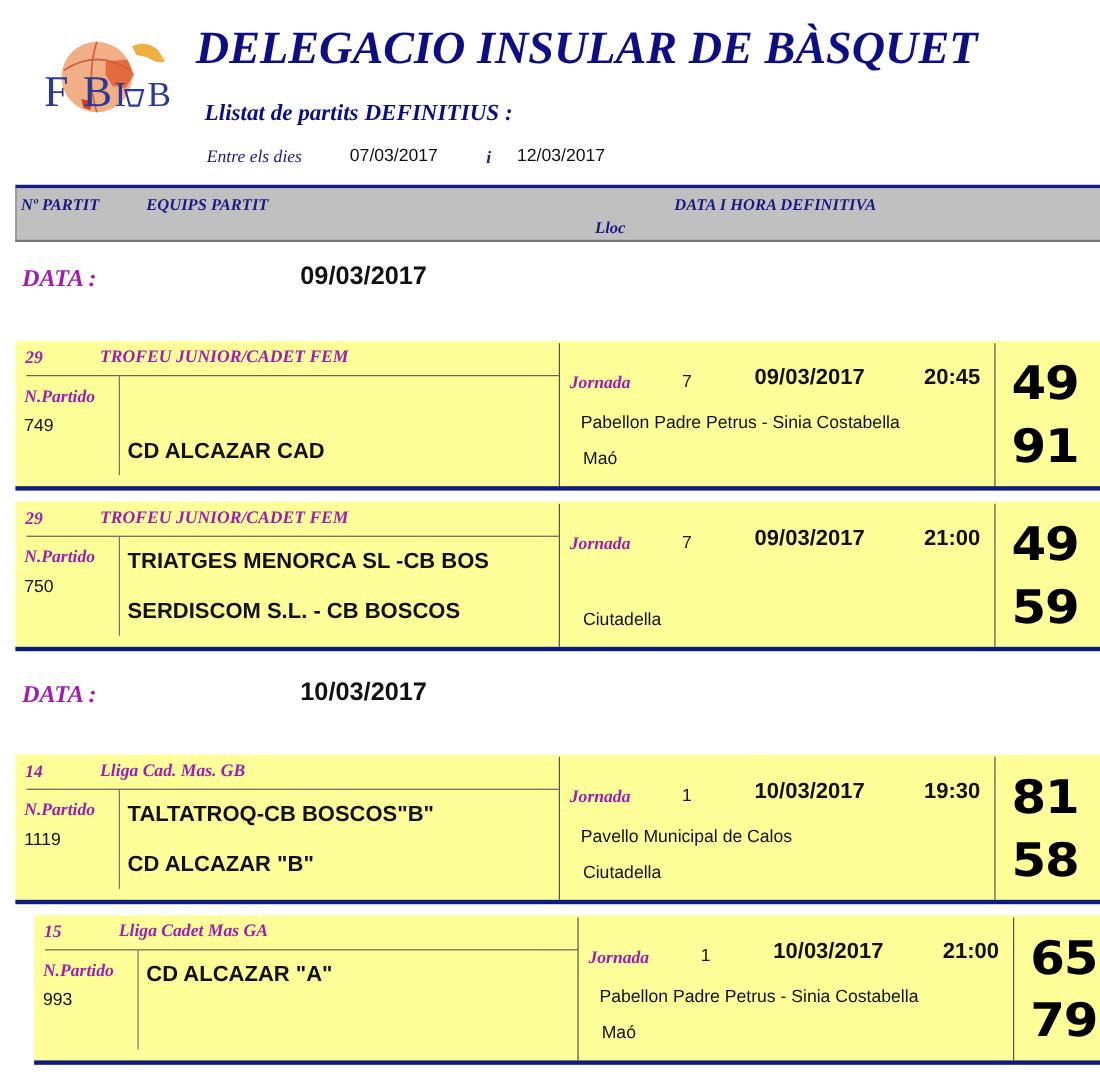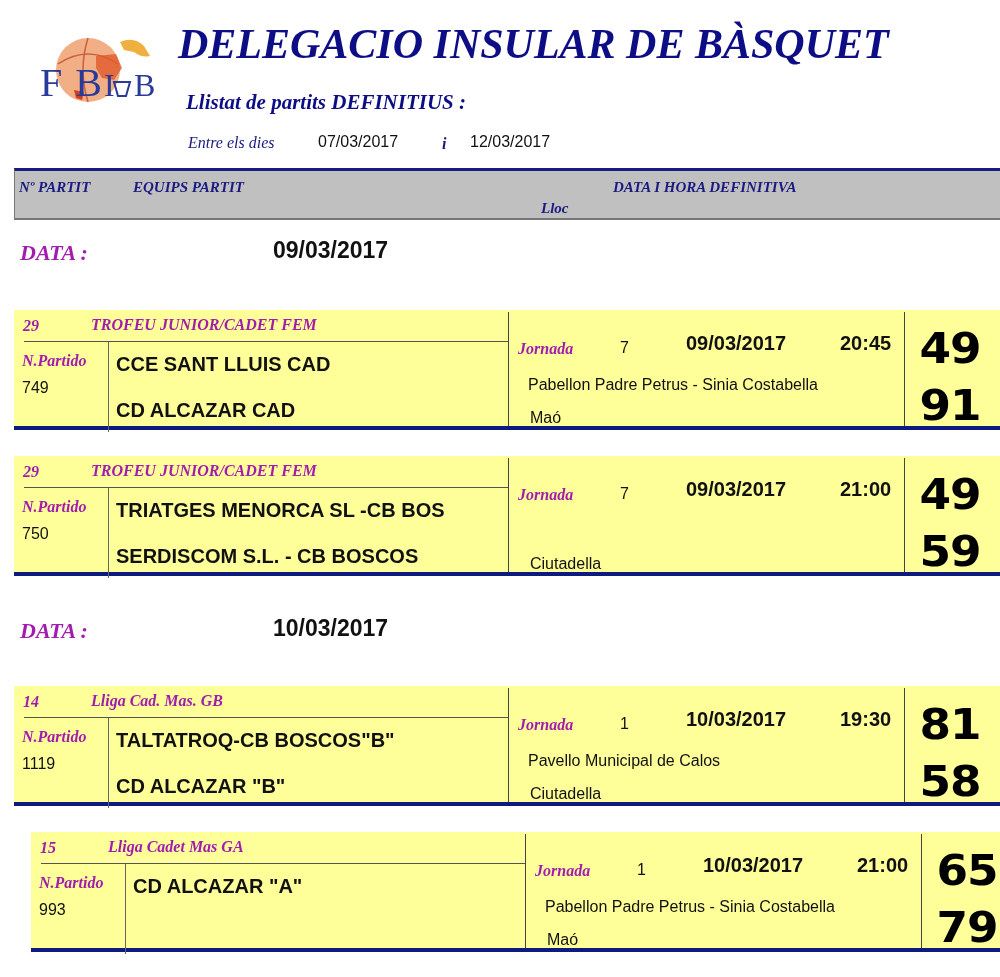--- a/index.html
+++ b/index.html
@@ -17,21 +17,21 @@
 
     
     .colbar { position: absolute; left: 14px; top: 168px; width: 1000px; height: 52px; background: #c0c0c0; border-top: 3px solid #1a1a80; border-left: 1px solid #777; border-bottom: 2px solid #777; box-sizing: border-box; }
     .colbar span { position: absolute; font-family: "Liberation Serif", serif; font-style: italic; font-weight: bold; color: #1a1a80; font-size: 15px; white-space: nowrap; }
 
     
     .date-label { position: absolute; left: 20px; font-size: 22px; }
     .date-value { position: absolute; left: 273px; font-size: 23px; font-weight: bold; color: #111; }
 
     
-    .card { position: absolute; left: 14px; width: 986px; height: 120px; background: #ffff99; box-sizing: border-box; border-bottom: 4px solid #0d1a80; }
+    .card { position: absolute; left: 14px; width: 986px; height: 136px; background: #ffff99; box-sizing: border-box; border-bottom: 4px solid #0d1a80; }
     .card .vline1 { position: absolute; left: 494px; top: 2px; bottom: 0; width: 1px; background: #444; }
     .card .vline2 { position: absolute; left: 890px; top: 2px; bottom: 0; width: 1px; background: #444; }
     .card .vline3 { position: absolute; left: 94px; top: 32px; height: 90px; width: 1px; background: #666; }
     .card .hline { position: absolute; left: 10px; top: 31px; width: 484px; height: 1px; background: #555; }
     .card .comp-num { position: absolute; left: 9px; top: 7px; font-size: 16px; }
     .card .comp-name { position: absolute; left: 77px; top: 6px; font-size: 16px; white-space: nowrap; text-align: right; }
     .card .np-label { position: absolute; left: 8px; top: 42px; font-size: 16px; }
     .card .np-value { position: absolute; left: 8px; top: 69px; font-size: 16px; color: #111; }
     .card .team1 { position: absolute; left: 102px; top: 43px; font-size: 20px; font-weight: bold; color: #111; white-space: nowrap; }
     .card .team2 { position: absolute; left: 102px; top: 89px; font-size: 20px; font-weight: bold; color: #111; white-space: nowrap; }
@@ -81,21 +81,20 @@
 
 <div class="card" style="top:310px;">
   <div class="hline"></div>
   <div class="vline1"></div>
   <div class="vline2"></div>
   <div class="vline3"></div>
   <div class="comp-num serif-it">29</div>
   <div class="comp-name serif-it">TROFEU JUNIOR/CADET FEM</div>
   <div class="np-label serif-it">N.Partido</div>
   <div class="np-value">749</div>
-  <div class="team1">CCE SANT  LLUIS CAD</div>
   <div class="team2">CD ALCAZAR CAD</div>
   <div class="jor-label serif-it">Jornada</div>
   <div class="jor-value">7</div>
   <div class="mdate">09/03/2017</div>
   <div class="mtime">20:45</div>
   <div class="venue">Pabellon Padre Petrus - Sinia Costabella</div>
   <div class="town">Maó</div>
   <div class="score1">49</div>
   <div class="score2">91</div>
 </div>

